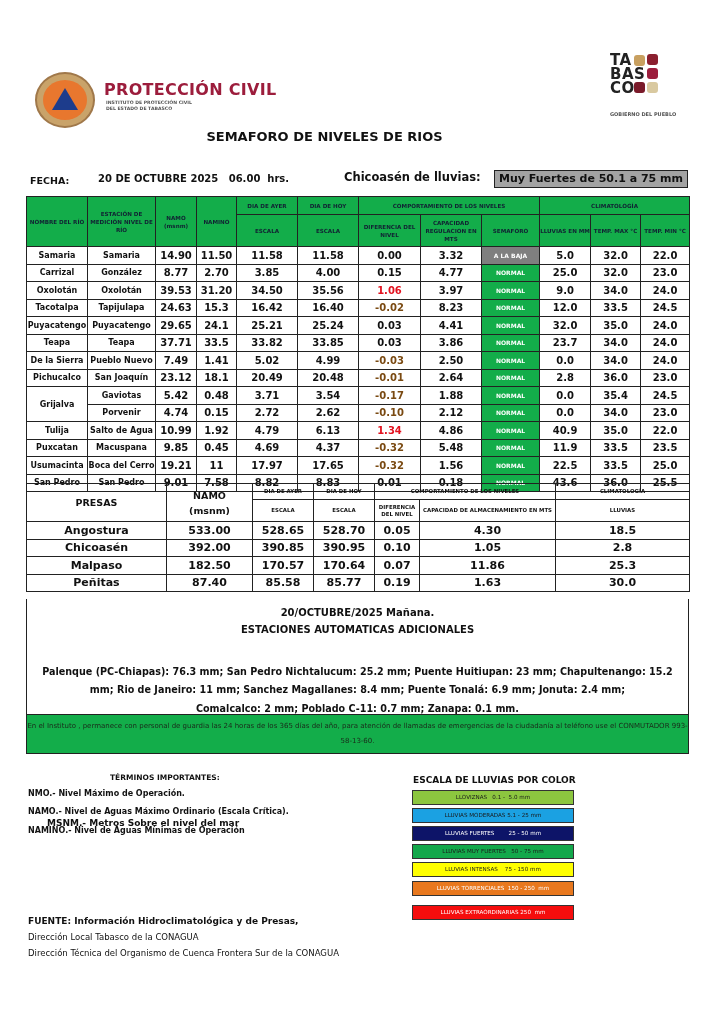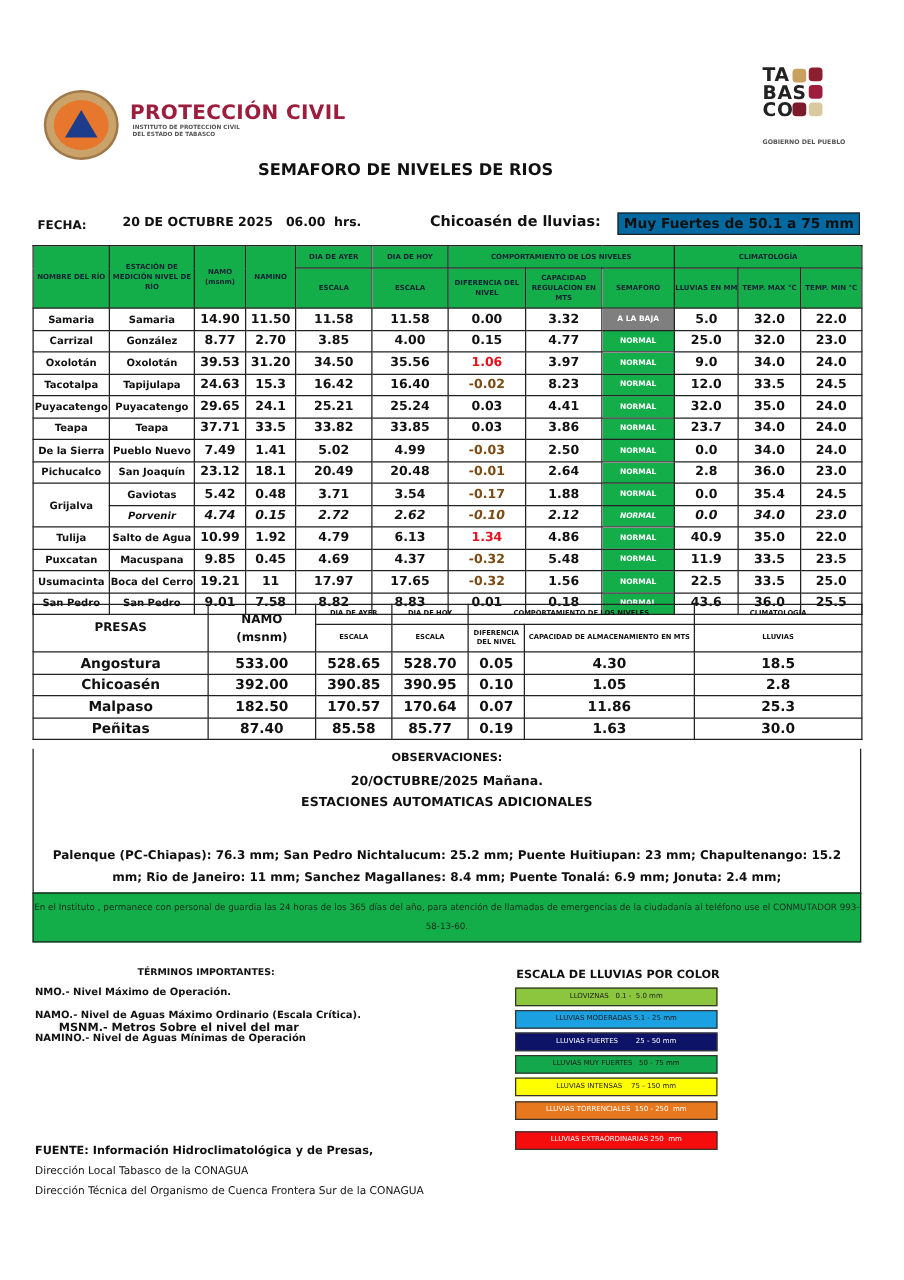--- a/index.html
+++ b/index.html
@@ -12,21 +12,21 @@
   .pc-title { left: 104px; top: 80px; font-family: "DejaVu Sans", sans-serif; font-weight: bold; font-size: 16px; color: #9c1d3c; letter-spacing: 0.3px; text-align: center; }
   .pc-sub { left: 106px; top: 100px; font-size: 4.6px; font-weight: bold; color: #555; line-height: 6px; }
   .tab-logo { left: 610px; top: 53px; width: 70px; height: 60px; }
   .tab-logo .txt { font-weight: bold; font-size: 15px; line-height: 14px; color: #222; letter-spacing: 0.5px; }
   .tab-logo .sq { position: absolute; width: 11px; height: 11px; border-radius: 3px; }
   .tab-logo .gob { position: absolute; left: 0; top: 58px; font-size: 5px; font-weight: bold; color: #555; white-space: nowrap; }
   .doc-title { left: 0; width: 649px; top: 129px; text-align: center; font-weight: bold; font-size: 13px; }
   .fecha-lbl { left: 30px; top: 175px; font-weight: bold; font-size: 9.5px; }
   .fecha-val { left: 98px; top: 173px; font-weight: bold; font-size: 10px; }
   .pron-lbl { left: 344px; top: 170px; font-weight: bold; font-size: 11.5px; }
-  .pron-box { left: 494px; top: 170px; width: 194px; height: 18px; background: #0369a1; border: 1.5px solid #222; font-weight: bold; font-size: 11px; text-align: center; line-height: 15px; color: #111; }
+  .pron-box { left: 494px; top: 170px; width: 194px; height: 18px; background: #a3a3a3; border: 1.5px solid #222; font-weight: bold; font-size: 11px; text-align: center; line-height: 15px; color: #111; }
 
   table { border-collapse: collapse; position: absolute; table-layout: fixed; }
   td { border: 1px solid #222; text-align: center; vertical-align: middle; padding: 0; overflow: hidden; white-space: nowrap; }
   .hdr td { background: #13ad4a; font-weight: bold; font-size: 5.6px; color: #123; line-height: 8px; white-space: normal; }
   .rows td { font-weight: bold; font-size: 9.5px; height: 17.5px; }
   .rows td.name { font-size: 8px; }
   .rows td.num { font-size: 10px; }
   .sem { background: #13ad4a; color: #fff; font-size: 6px !important; }
   .sem.baja { background: #7f7f7f; }
   .neg { color: #7a4a12; }
@@ -240,21 +240,21 @@
         <td class="num">0.48</td>
         <td class="num">3.71</td>
         <td class="num">3.54</td>
         <td class="num neg">-0.17</td>
         <td class="num">1.88</td>
         <td class="sem ">NORMAL</td>
         <td class="num">0.0</td>
         <td class="num">35.4</td>
         <td class="num">24.5</td>
       </tr>
-      <tr style="height: 16px; font-style: italic;">
+      <tr style="height: 16px;">
         <td class="name">Porvenir</td>
         <td class="num">4.74</td>
         <td class="num">0.15</td>
         <td class="num">2.72</td>
         <td class="num">2.62</td>
         <td class="num neg">-0.10</td>
         <td class="num">2.12</td>
         <td class="sem ">NORMAL</td>
         <td class="num">0.0</td>
         <td class="num">34.0</td>
@@ -383,21 +383,20 @@
         <td>85.58</td>
         <td>85.77</td>
         <td>0.19</td>
         <td>1.63</td>
         <td>30.0</td>
       </tr>
     </tbody>
 </table>
 
 <div class="abs obs">
-  <div class="l1">OBSERVACIONES:</div>
   <div class="l2">20/OCTUBRE/2025 Mañana.</div>
   <div class="l3">ESTACIONES AUTOMATICAS ADICIONALES</div>
   <div class="l4" style="white-space:normal;margin-top:28px;">Palenque (PC-Chiapas): 76.3 mm; San Pedro Nichtalucum: 25.2 mm; Puente Huitiupan: 23 mm; Chapultenango: 15.2 mm; Rio de Janeiro: 11 mm; Sanchez Magallanes: 8.4 mm; Puente Tonalá: 6.9 mm; Jonuta: 2.4 mm;</div>
   <div class="l5">Comalcalco: 2 mm; Poblado C-11: 0.7 mm; Zanapa: 0.1 mm.</div>
 </div>
 <div class="abs guard">En el Instituto , permanece con personal de guardia las 24 horas de los 365 días del año, para atención de llamadas de emergencias de la ciudadanía al teléfono use el CONMUTADOR  993-58-13-60.</div>
 
 <div class="abs terms-title">TÉRMINOS IMPORTANTES:</div>
 <div class="abs term" style="top:789px;">NMO.- Nivel Máximo de Operación.</div>
 <div class="abs term" style="top:807px;">NAMO.- Nivel de Aguas Máximo Ordinario (Escala Crítica).</div>

